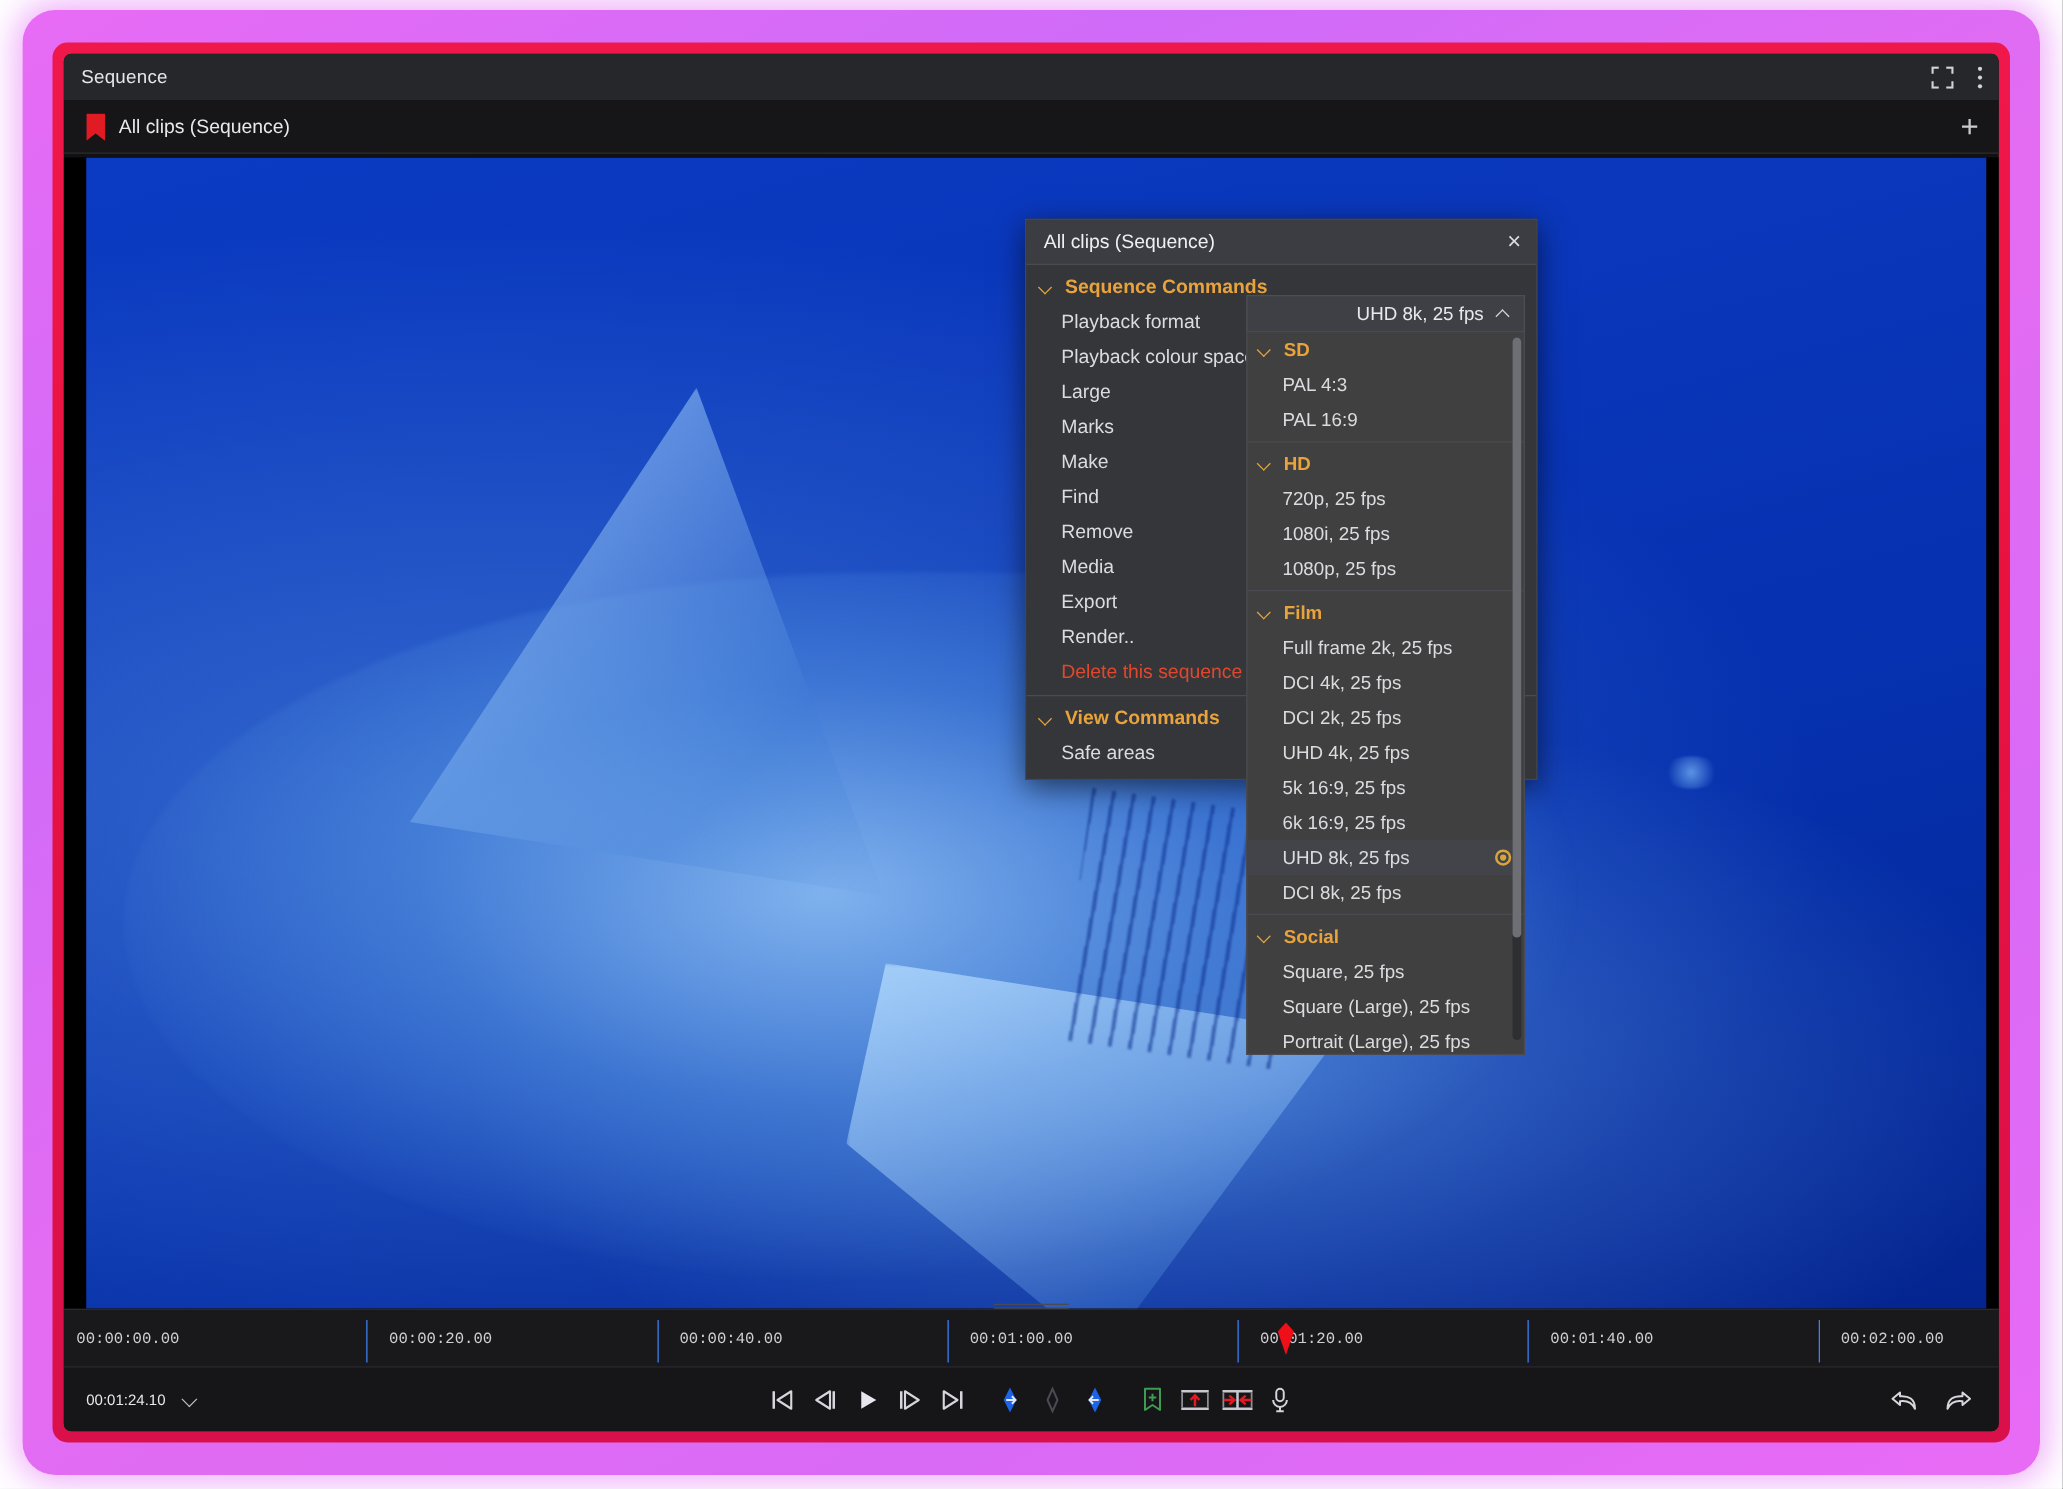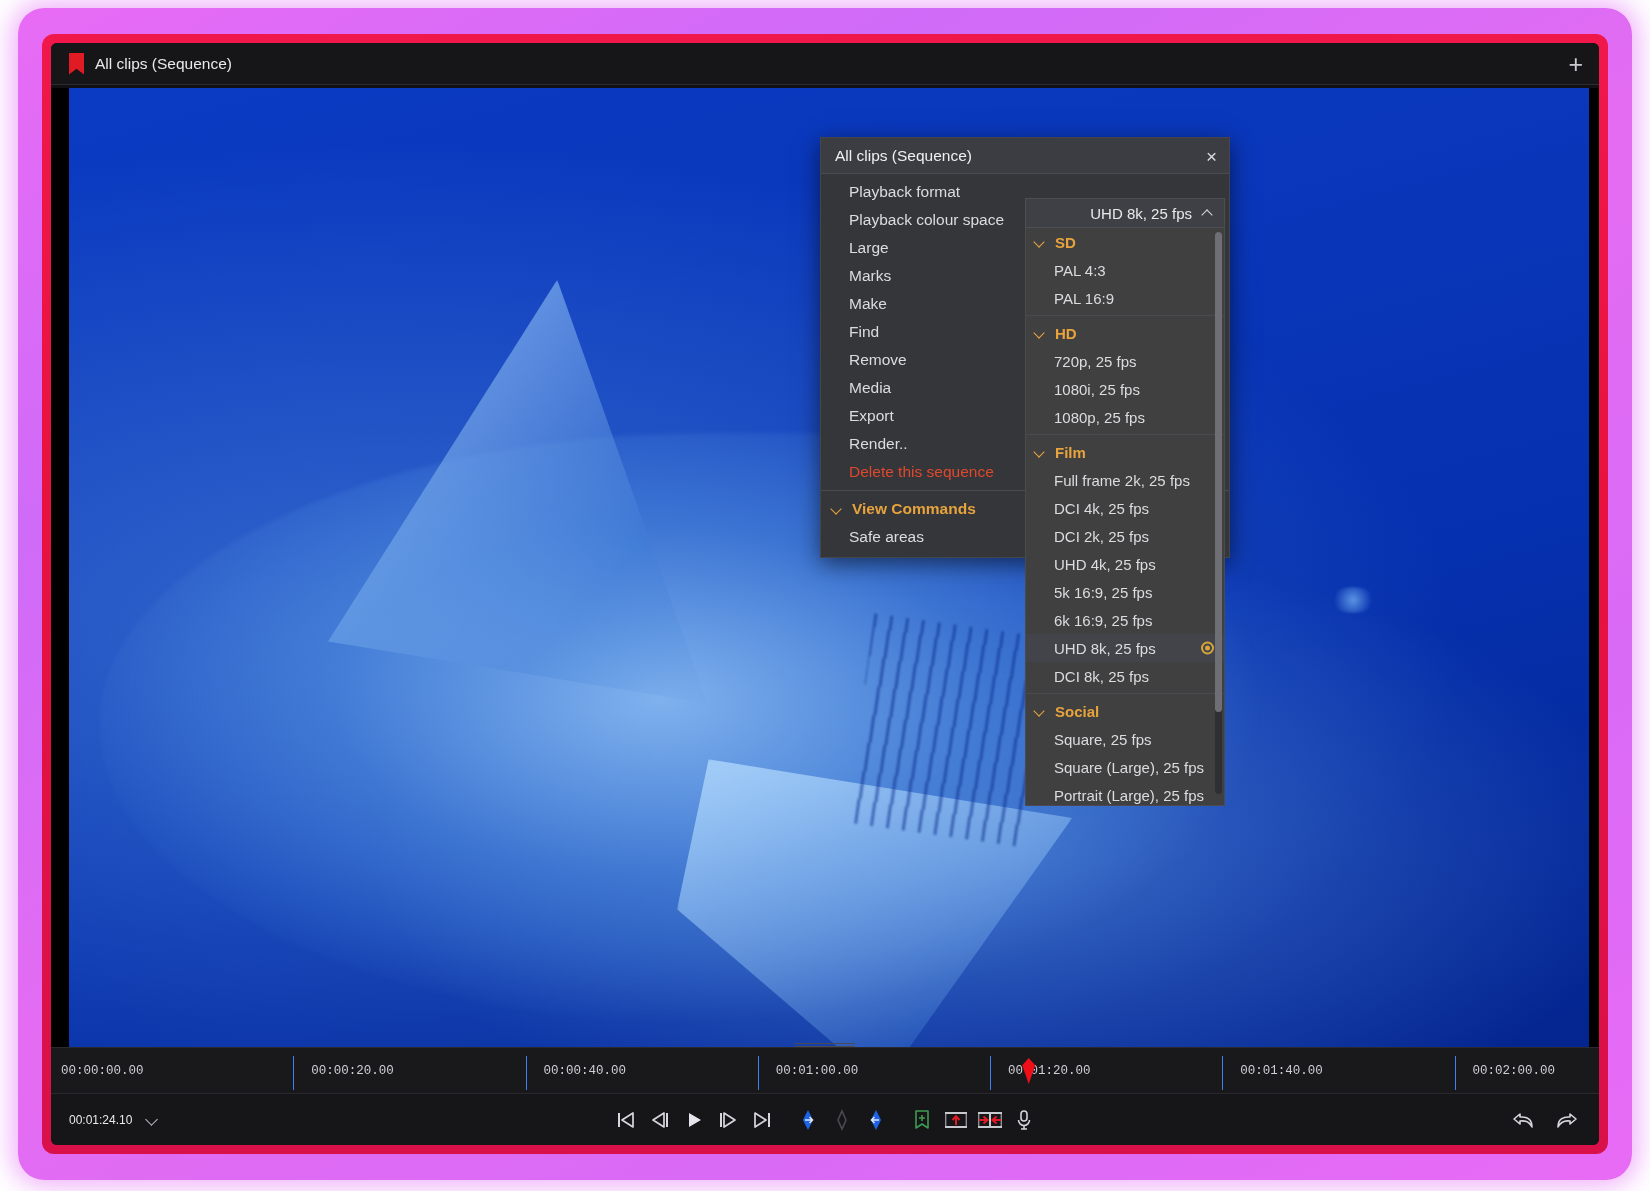--- a/index.html
+++ b/index.html
@@ -177,22 +177,22 @@
     content:''; position:absolute; left:1px; top:2px;
     width: 7px; height: 7px;
     border-right: 1.8px solid currentColor; border-bottom: 1.8px solid currentColor;
     transform: rotate(45deg);
   }
   .ctx-sep { height: 1px; background: #4a4b50; margin: 4px 0; }
 
   
   .fmt-dd {
     position: absolute;
-    left: 974px; top: 110px;
-    width: 200px;
+    left: 946px; top: 110px;
+    width: 223px;
     z-index: 60;
     font-size: 15px;
   }
   .fmt-current {
     height: 30px; background: #3f4045;
     border: 1px solid #4d4e54;
     display: flex; align-items: center; justify-content: flex-end;
     gap: 10px; padding: 0 10px 0 12px;
     color: #e9e9ec;
   }
@@ -303,20 +303,37 @@
 </head>
 <body>
 
 <div id="page">
 
   <div id="glow-frame"></div>
   <div id="red-frame"></div>
 
   <div id="app">
 
+    <div class="titlebar">
+      <div class="title">Sequence</div>
+      <div class="tb-right">
+        <span class="icon-btn">
+          <svg width="18" height="18" viewBox="0 0 18 18">
+            <path d="M1 6 V1 H6 M12 1 H17 V6 M17 12 V17 H12 M6 17 H1 V12" fill="none" stroke="#d2d2d8" stroke-width="1.8"></path>
+          </svg>
+        </span>
+        <span class="icon-btn">
+          <svg width="6" height="20" viewBox="0 0 6 20">
+            <circle cx="3" cy="3" r="1.7" fill="#d2d2d8"></circle>
+            <circle cx="3" cy="10" r="1.7" fill="#d2d2d8"></circle>
+            <circle cx="3" cy="17" r="1.7" fill="#d2d2d8"></circle>
+          </svg>
+        </span>
+      </div>
+    </div>
 
     <div class="tabstrip">
       <div class="tab">
         <span class="bookmark"></span>
         <span class="tab-label">All clips (Sequence)</span>
       </div>
       <span class="plus-btn">+</span>
     </div>
 
     <div class="viewer">
@@ -328,20 +345,24 @@
         <div class="far-fish"></div>
       </div>
 
       <div class="ctx-menu">
         <div class="ctx-head">
           <span class="t">All clips (Sequence)</span>
           <span class="x">×</span>
         </div>
         <div class="ctx-list">
 
+          <div class="ctx-row group">
+            <span class="chev"></span>
+            <span>Sequence Commands</span>
+          </div>
 
           <div class="ctx-row item">
             <span>Playback format</span>
           </div>
           <div class="ctx-row item">
             <span>Playback colour space</span>
           </div>
           <div class="ctx-row item">
             <span>Large</span>
           </div>

